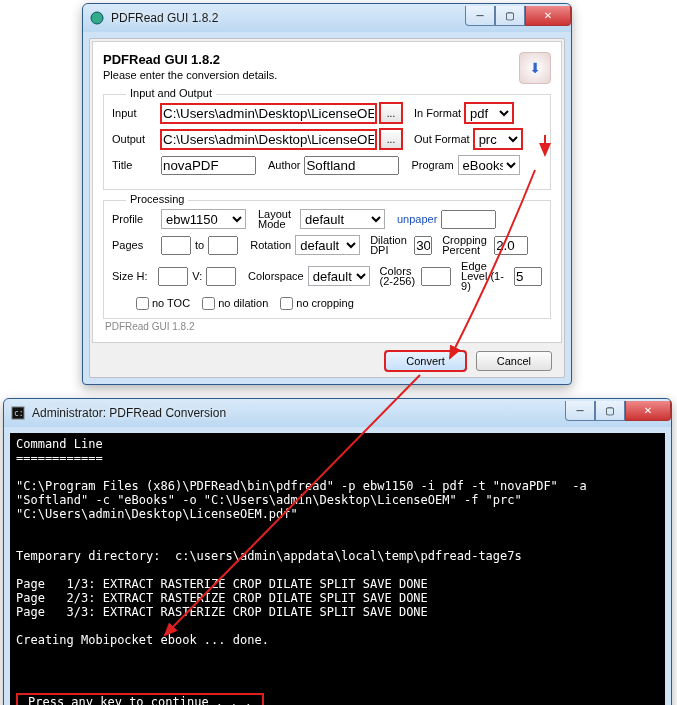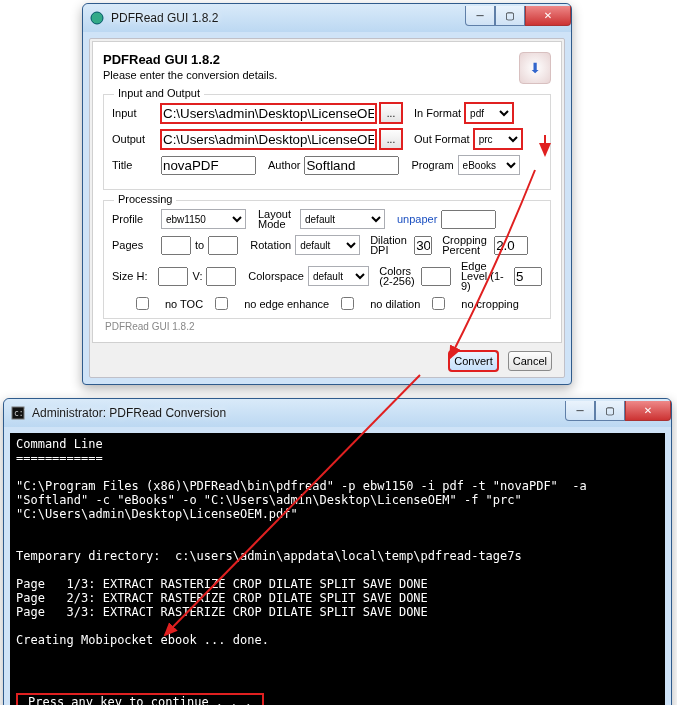--- a/index.html
+++ b/index.html
@@ -19,34 +19,34 @@
 
 
 .gui-inner { background:#fff; border:1px solid #d0d0d0; padding:10px; }
 .hdr { display:flex; align-items:flex-start; }
 .hdr-text { flex:1; }
 .hdr h2 { font-size:13px; font-weight:bold; }
 .hdr p { font-size:11px; margin-top:2px; }
 .hdr-logo { width:32px; height:32px; border:1px solid #d8c0c0; border-radius:4px; background:radial-gradient(#fff,#e8d4d4); display:flex; align-items:center; justify-content:center; font-size:14px; color:#36c; }
 
 .group { border:1px solid #d8d8d8; margin-top:10px; padding:8px 8px 8px 8px; position:relative; }
-.group > legend, .group-title { position:absolute; top:-8px; left:10px; background:#fff; padding:0 4px; font-size:11px; }
+.group > legend, .group-title { position:absolute; top:-8px; left:22px; background:#fff; padding:0 4px; font-size:11px; }
 
 .row { display:flex; align-items:center; gap:4px; margin-bottom:6px; }
 .lbl { width:45px; }
-select.sel { border:1px solid #abadb3; font-size:10px; height:20px; background:#fff; }
+select.sel { border:1px solid #abadb3; font-size:13px; height:20px; background:#fff; }
 .browse { width:22px; height:20px; border:1px solid #888; background:linear-gradient(#fdfdfd,#e5e5e5); font-size:10px; }
 
 .red-box { outline:2px solid #e02020; outline-offset:-1px; }
 
-.chk { display:inline-flex; align-items:center; gap:16px; margin-right:8px; }
+.chk { display:inline-flex; align-items:flex-start; gap:3px; margin-right:8px; }
 .chk input { margin:0; }
 
 .footer-row { display:flex; justify-content:flex-end; gap:10px; padding:8px 10px 4px; }
-.btn { border:1px solid #8a8a8a; background:linear-gradient(#fdfdfd,#e3e3e3); padding:3px 4px; font-size:11px; border-radius:3px; }
+.btn { border:1px solid #8a8a8a; background:linear-gradient(#fdfdfd,#e3e3e3); padding:3px 20px; font-size:11px; border-radius:3px; }
 .btn.primary { border:1px solid #2a72c0; background:linear-gradient(#eaf4ff,#c6e0fb); }
 .status { font-size:10px; color:#888; padding:2px 0 0 2px; }
 
 
 .console { position:absolute; border:1px solid #2f5b8c; border-radius:6px 6px 4px 4px; background:#cfe3f7; box-shadow:0 4px 12px rgba(0,0,0,.3); }
 .console .client-c { margin:6px; background:#000; color:#fff; font-family:"Lucida Console","Consolas",monospace; font-size:12px; line-height:14px; padding:4px 6px; height:280px; white-space:pre-wrap; overflow:hidden; }
 .red-underline { display:inline-block; border:2px solid #e02020; padding:0 10px;margin-top:46px; }
 
 svg.arrow { position:absolute; pointer-events:none; }
 
@@ -159,24 +159,20 @@
           <span style="width:2px"></span>
           <span style="white-space:pre-line; line-height:10px; width:52px">Edge
 Level (1-9)</span>
           <input class="fld" style="width: 28px;" value="5">
         </div>
 
         <div class="row" style="margin-top:4px; margin-bottom:0; padding-left:24px;">
           <label class="chk">
               <input type="checkbox" style="">
               <span>no TOC</span>
-            </label>
-          <label class="chk">
-              <input type="checkbox" style="">
-              <span>no edge enhance</span>
             </label>
           <label class="chk">
               <input type="checkbox" style="">
               <span>no dilation</span>
             </label>
           <label class="chk">
               <input type="checkbox" style="">
               <span>no cropping</span>
             </label>
         </div>

